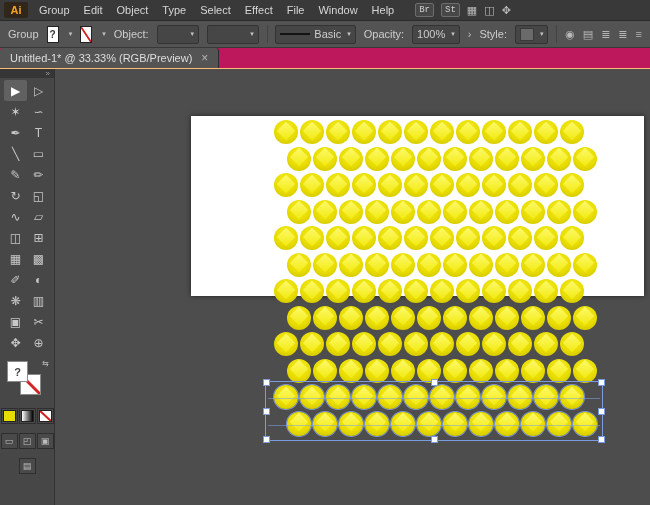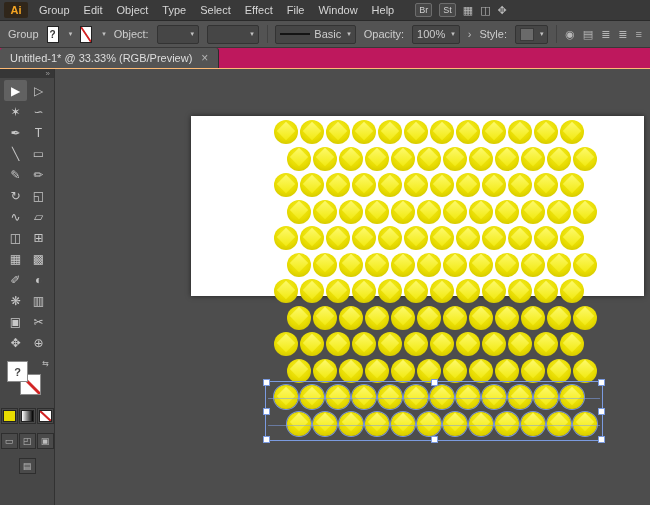--- a/index.html
+++ b/index.html
@@ -8,21 +8,21 @@
 
   
   .menubar{position:absolute;top:0;left:0;right:0;height:20px;background:#393939;
            border-bottom:1px solid #2a2a2a;display:flex;align-items:center;z-index:10;}
   .ai-logo{width:24px;height:16px;margin:0 4px;display:flex;align-items:center;justify-content:center;
            background:#30261a;color:#f6a623;font-weight:bold;font-size:11px;border-radius:2px;}
   .menu-items{display:flex;align-items:center;}
   .menu-item{padding:0 7px;font-size:11px;color:#d6d6d6;line-height:20px;cursor:default;}
   .mb-right{display:flex;align-items:center;margin-left:14px;gap:7px;}
   .mb-btn{font-size:9px;color:#cfcfcf;border:1px solid #6d6d6d;background:#474747;
-          padding:1px 3px;border-radius:2px;line-height:10px;}
+          padding:1px 3px;border-radius:2px;line-height:10px;font-family:Liberation Mono, monospace;}
   .mb-icon{color:#b8b8b8;font-size:11px;line-height:20px;}
 
   
   .controlbar{position:absolute;top:21px;left:0;right:0;height:26px;background:#535353;
               border-bottom:1px solid #383838;display:flex;align-items:center;gap:8px;
               padding:0 8px;font-size:11px;color:#cdcdcd;z-index:10;}
   .swatch{width:15px;height:15px;background:#fff;border:1px solid #222;display:flex;
           align-items:center;justify-content:center;font-size:10px;font-weight:bold;color:#333;}
   .swatch.none{background:linear-gradient(to top right,#fff 42%,#d22424 47%,#d22424 53%,#fff 58%);}
   .dd-arrow{font-size:7px;color:#c2c2c2;margin-left:2px;}

